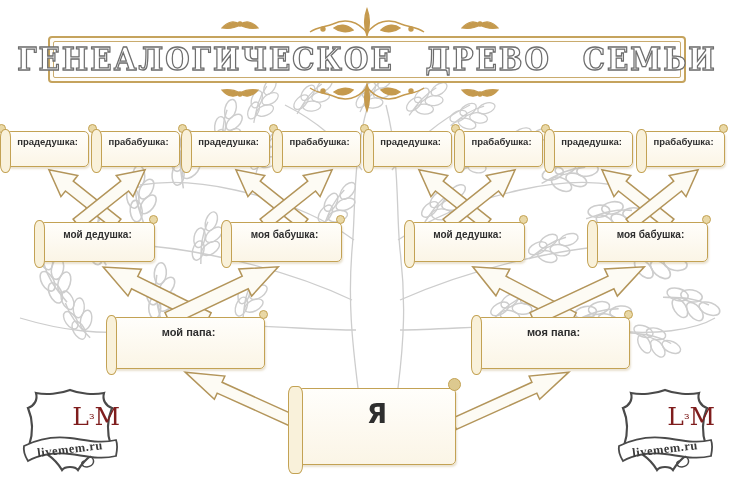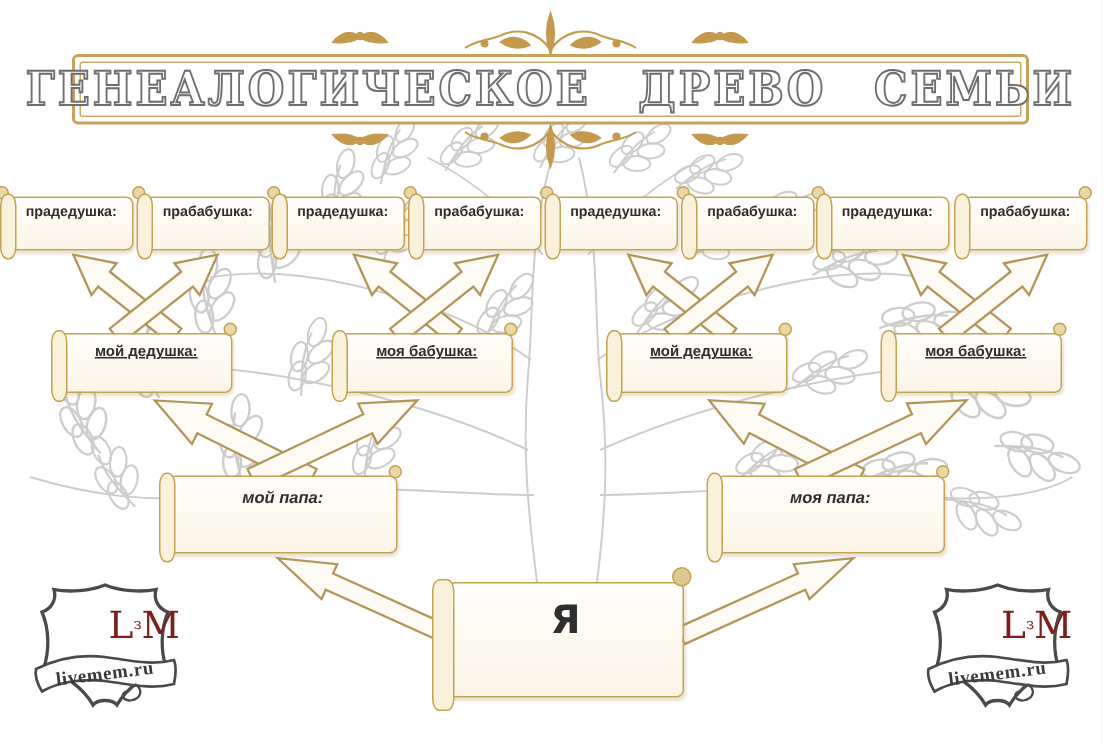--- a/index.html
+++ b/index.html
@@ -25,23 +25,23 @@
         border:1.5px solid #c3a254;border-radius:5px/8px;box-sizing:border-box;}
   .curl{position:absolute;width:9px;height:9px;border:1.5px solid #c3a254;border-radius:50%;
         background:#e9d8a6;box-sizing:border-box;}
   .curl-l{left:-10px;top:-8px;}
   .curl-r{right:-4px;top:-8px;}
   .scroll-label{text-align:center;font-weight:bold;font-size:9.5px;color:#2e2e2e;
                 margin-top:4px;position:relative;z-index:2;}
   .name-area{position:absolute;left:10px;right:8px;top:20px;bottom:4px;}
   .r1{top:131px;width:83px;height:36px;}
   .r2{top:222px;width:115px;height:40px;}
-  .r2 .scroll-label{font-size:10px;margin-top:6px;text-decoration:underline;}
+  .r2 .scroll-label{font-size:10px;margin-top:6px;}
   .r3{top:317px;width:153px;height:52px;}
-  .r3 .scroll-label{font-size:11px;margin-top:8px;font-style:italic;}
+  .r3 .scroll-label{font-size:11px;margin-top:8px;}
   .self-banner{top:388px;left:298px;width:158px;height:77px;}
   .self-banner .scroll-label{font-family:"DejaVu Sans",sans-serif;font-size:26px;margin-top:10px;}
   .self-banner .roll{left:-11px;width:15px;bottom:-10px;}
   .self-banner .curl{width:13px;height:13px;top:-11px;right:-6px;background:#ddc98f;}
 
   
   .logo{position:absolute;width:100px;height:100px;z-index:5;}
   .logo-monogram{position:absolute;left:0;right:0;top:18px;text-align:right;
                  font-family:"DejaVu Serif",serif;font-weight:normal;color:#7f1d1d;line-height:1;}
   .logo-monogram .big{font-size:25px;}

